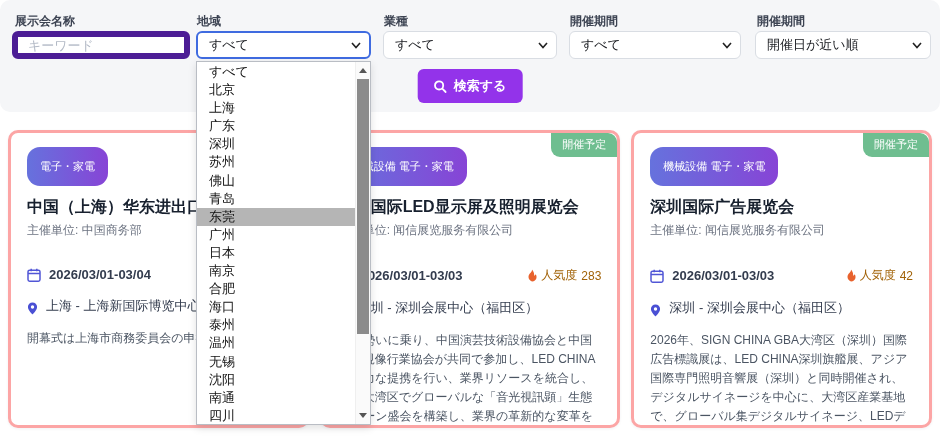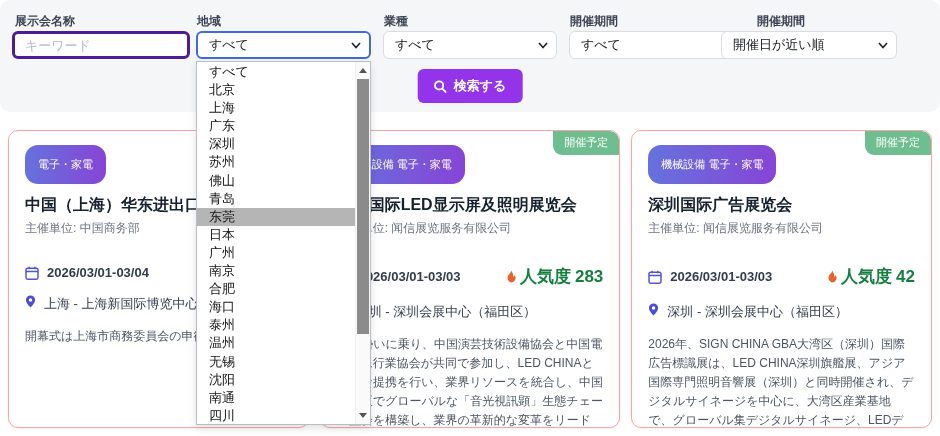--- a/index.html
+++ b/index.html
@@ -22,75 +22,75 @@
     position: absolute; top: 13px; font-size: 12px; font-weight: 600; color: #3c4352;
   }
   .lbl-keyword { left: 15px; }
   .lbl-region  { left: 197px; }
   .lbl-industry{ left: 384px; }
   .lbl-period  { left: 570px; }
   .lbl-sort    { left: 757px; }
 
   .text-input {
     position: absolute; top: 31px; height: 28px;
-    border: 3px solid #4c1d95; border-radius: 6px; background: #fff;
+    border: 6px solid #4c1d95; border-radius: 6px; background: #fff;
     font-size: 13px; padding: 0 10px; color: #1f2937; outline: none;
     font-family: inherit;
   }
   .text-input::placeholder { color: #b3bac6; }
   .in-keyword { left: 12px; width: 178px; }
 
   .select {
     position: absolute; top: 31px; height: 28px;
     background: #fff; border: 1px solid #d9dde3; border-radius: 6px;
     display: flex; align-items: center; justify-content: space-between;
     font-size: 13px; padding: 0 8px 0 11px; color: #16181d; cursor: default;
   }
   .sel-region  { left: 196px; width: 175px; border: 2px solid #3f6be0; }
   .sel-industry{ left: 383px; width: 174px; }
   .sel-period  { left: 569px; width: 172px; }
-  .sel-sort    { left: 721px; width: 176px; }
+  .sel-sort    { left: 755px; width: 176px; }
   .chevron { width: 10px; height: 7px; flex: 0 0 auto; margin-left: 6px; }
 
   .search-btn {
     position: absolute; left: 50%; transform: translateX(-50%); top: 69px;
     height: 15px; padding: 17px 16px; border: none; border-radius: 6px;
     background: #9333ea; color: #fff; font-size: 13px; font-weight: 700;
     display: flex; align-items: center; gap: 7px; cursor: pointer;
     font-family: inherit;
     justify-content: flex-end;
   }
 
   
   .cards {
     position: absolute; left: 8px; right: 8px; top: 130px; bottom: 8px;
     display: grid; grid-template-columns: repeat(3, 1fr); gap: 11px;
   }
   .card {
     position: relative; background: #fff;
-    border: 1px solid #fca5a5; border-radius: 10px;
+    border: 3px solid #fca5a5; border-radius: 10px;
     box-shadow: 0 1px 3px rgba(30,40,60,0.06);
     padding: 14px 16px; overflow: hidden;
   }
   .status-badge {
     position: absolute; top: 0; right: 0;
     background: #6fbe90; color: #fff; font-size: 11px;
     padding: 4px 11px 5px; border-radius: 0 9px 0 9px;
   }
   .cat-badge {
     display: inline-block;
     background: linear-gradient(90deg, #6672dd, #8744d6);
     color: #fff; font-size: 11px; padding: 12px 13px; border-radius: 13px;
   }
   .card-title { margin-top: 11px; font-size: 16px; font-weight: 700; color: #17202e; line-height: 1.25; }
   .organizer  { margin-top: 5px;  font-size: 12px; color: #6b7280; }
   .meta-row   { margin-top: 28px; display: flex; align-items: center; justify-content: space-between; }
   .date-wrap  { display: flex; align-items: center; gap: 8px; font-size: 13px; font-weight: 600; color: #333c4e; }
-  .pop-wrap   { display: flex; align-items: center; gap: 4px; font-size: 17px; color: #15803d; font-weight: bold; }
-  .loc-row    { margin-top: 15px; display: flex; align-items: flex-start; gap: 8px; font-size: 13px; color: #333c4e; }
+  .pop-wrap   { display: flex; align-items: center; gap: 4px; font-size: 12px; color: #a16207; }
+  .loc-row    { margin-top: 15px; display: flex; align-items: flex-end; gap: 8px; font-size: 13px; color: #333c4e; }
   .desc       { margin-top: 14px; font-size: 12px; color: #4b5563; line-height: 1.58; }
   .desc.one-line { white-space: nowrap; overflow: hidden; }
 
   .icon-14 { width: 14px; height: 14px; flex: 0 0 auto; }
   .icon-12 { width: 11px; height: 13px; flex: 0 0 auto; }
 
   
   .dropdown {
     position: absolute; left: 196px; top: 61px; width: 175px; height: 364px;
     background: #fff; border: 1px solid #b9bdc4;
@@ -259,22 +259,22 @@
     <div class="dd-options">
       <div class="dd-option">すべて</div>
       <div class="dd-option">北京</div>
       <div class="dd-option">上海</div>
       <div class="dd-option">广东</div>
       <div class="dd-option">深圳</div>
       <div class="dd-option">苏州</div>
       <div class="dd-option">佛山</div>
       <div class="dd-option">青岛</div>
       <div class="dd-option highlighted">东莞</div>
+      <div class="dd-option">广州</div>
       <div class="dd-option">日本</div>
-      <div class="dd-option">广州</div>
       <div class="dd-option">南京</div>
       <div class="dd-option">合肥</div>
       <div class="dd-option">海口</div>
       <div class="dd-option">泰州</div>
       <div class="dd-option">温州</div>
       <div class="dd-option">无锡</div>
       <div class="dd-option">沈阳</div>
       <div class="dd-option">南通</div>
       <div class="dd-option">四川</div>
     </div>

